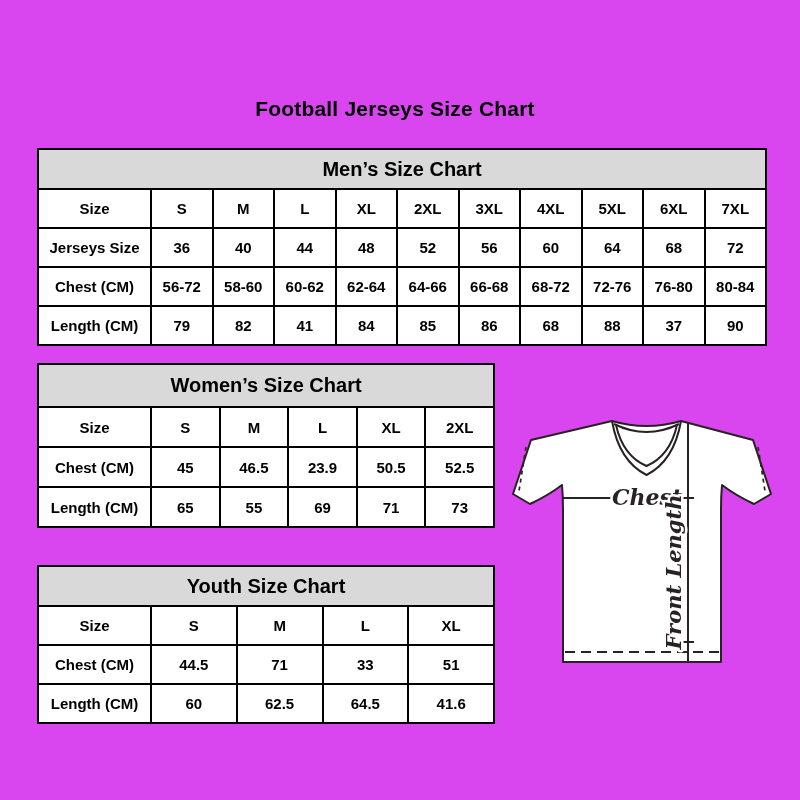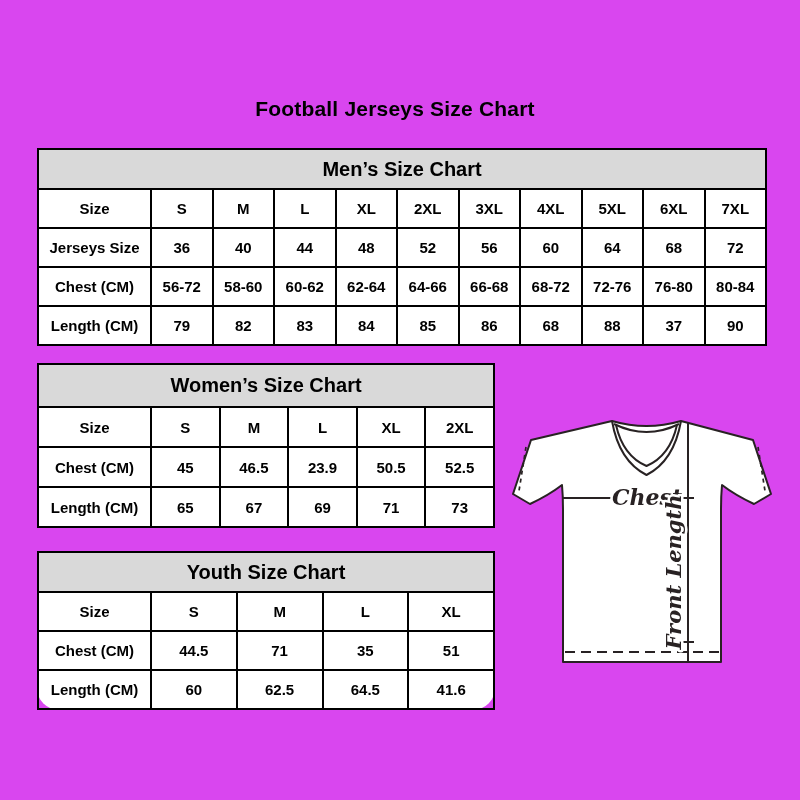--- a/index.html
+++ b/index.html
@@ -44,21 +44,21 @@
     overflow: hidden;
     white-space: nowrap;
   }
   table.size-table th.title-cell {
     background: var(--header-bg, #d9d9d9);
     font-size: 20px;
     height: 38px;
   }
   #men-table    { left: 37px; top: 148px; width: 728px; }
   #women-table  { left: 37px; top: 363px; width: 456px; }
-  #youth-table  { left: 37px; top: 551px; width: 456px; border-radius: 22px; }
+  #youth-table  { left: 37px; top: 565px; width: 456px; }
   #men-table tbody tr   { height: 39px; }
   #women-table tbody tr { height: 40px; }
   #youth-table tbody tr { height: 39px; }
   #women-table th.title-cell { height: 41px; }
   .jersey-wrap {
     position: absolute;
     left: 507px;
     top: 414px;
     width: 270px;
     height: 256px;
@@ -128,21 +128,21 @@
           <td>66-68</td>
           <td>68-72</td>
           <td>72-76</td>
           <td>76-80</td>
           <td>80-84</td>
         </tr>
         <tr>
           <td>Length (CM)</td>
           <td>79</td>
           <td>82</td>
-          <td>83</td>
+          <td>41</td>
           <td>84</td>
           <td>85</td>
           <td>86</td>
           <td>68</td>
           <td>88</td>
           <td>37</td>
           <td>90</td>
         </tr>
       </tbody>
   </table>
@@ -170,21 +170,21 @@
           <td>Chest (CM)</td>
           <td>45</td>
           <td>46.5</td>
           <td>23.9</td>
           <td>50.5</td>
           <td>52.5</td>
         </tr>
         <tr>
           <td>Length (CM)</td>
           <td>65</td>
-          <td>67</td>
+          <td>55</td>
           <td>69</td>
           <td>71</td>
           <td>73</td>
         </tr>
       </tbody>
   </table>
 
   <table class="size-table" id="youth-table">
     <colgroup>
       <col style="width:113px">
@@ -200,21 +200,21 @@
           <td>Size</td>
           <td>S</td>
           <td>M</td>
           <td>L</td>
           <td>XL</td>
         </tr>
         <tr>
           <td>Chest (CM)</td>
           <td>44.5</td>
           <td>71</td>
-          <td>35</td>
+          <td>33</td>
           <td>51</td>
         </tr>
         <tr>
           <td>Length (CM)</td>
           <td>60</td>
           <td>62.5</td>
           <td>64.5</td>
           <td>41.6</td>
         </tr>
       </tbody>

